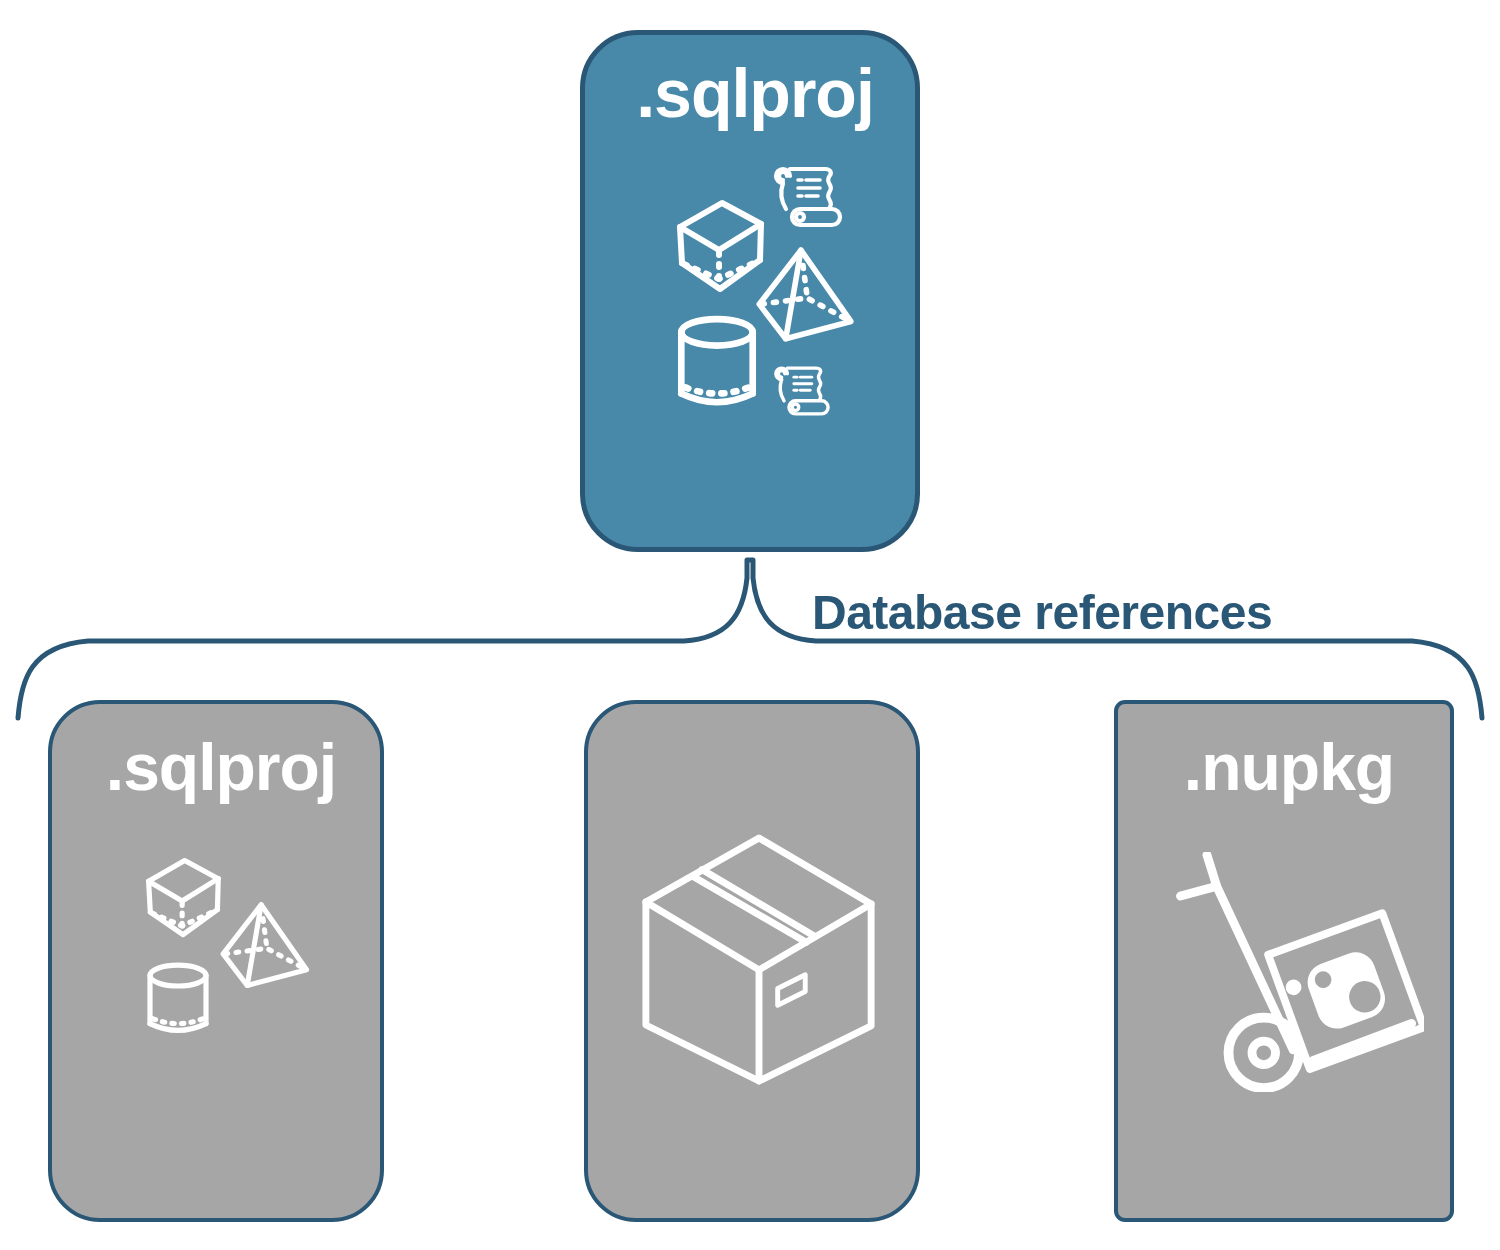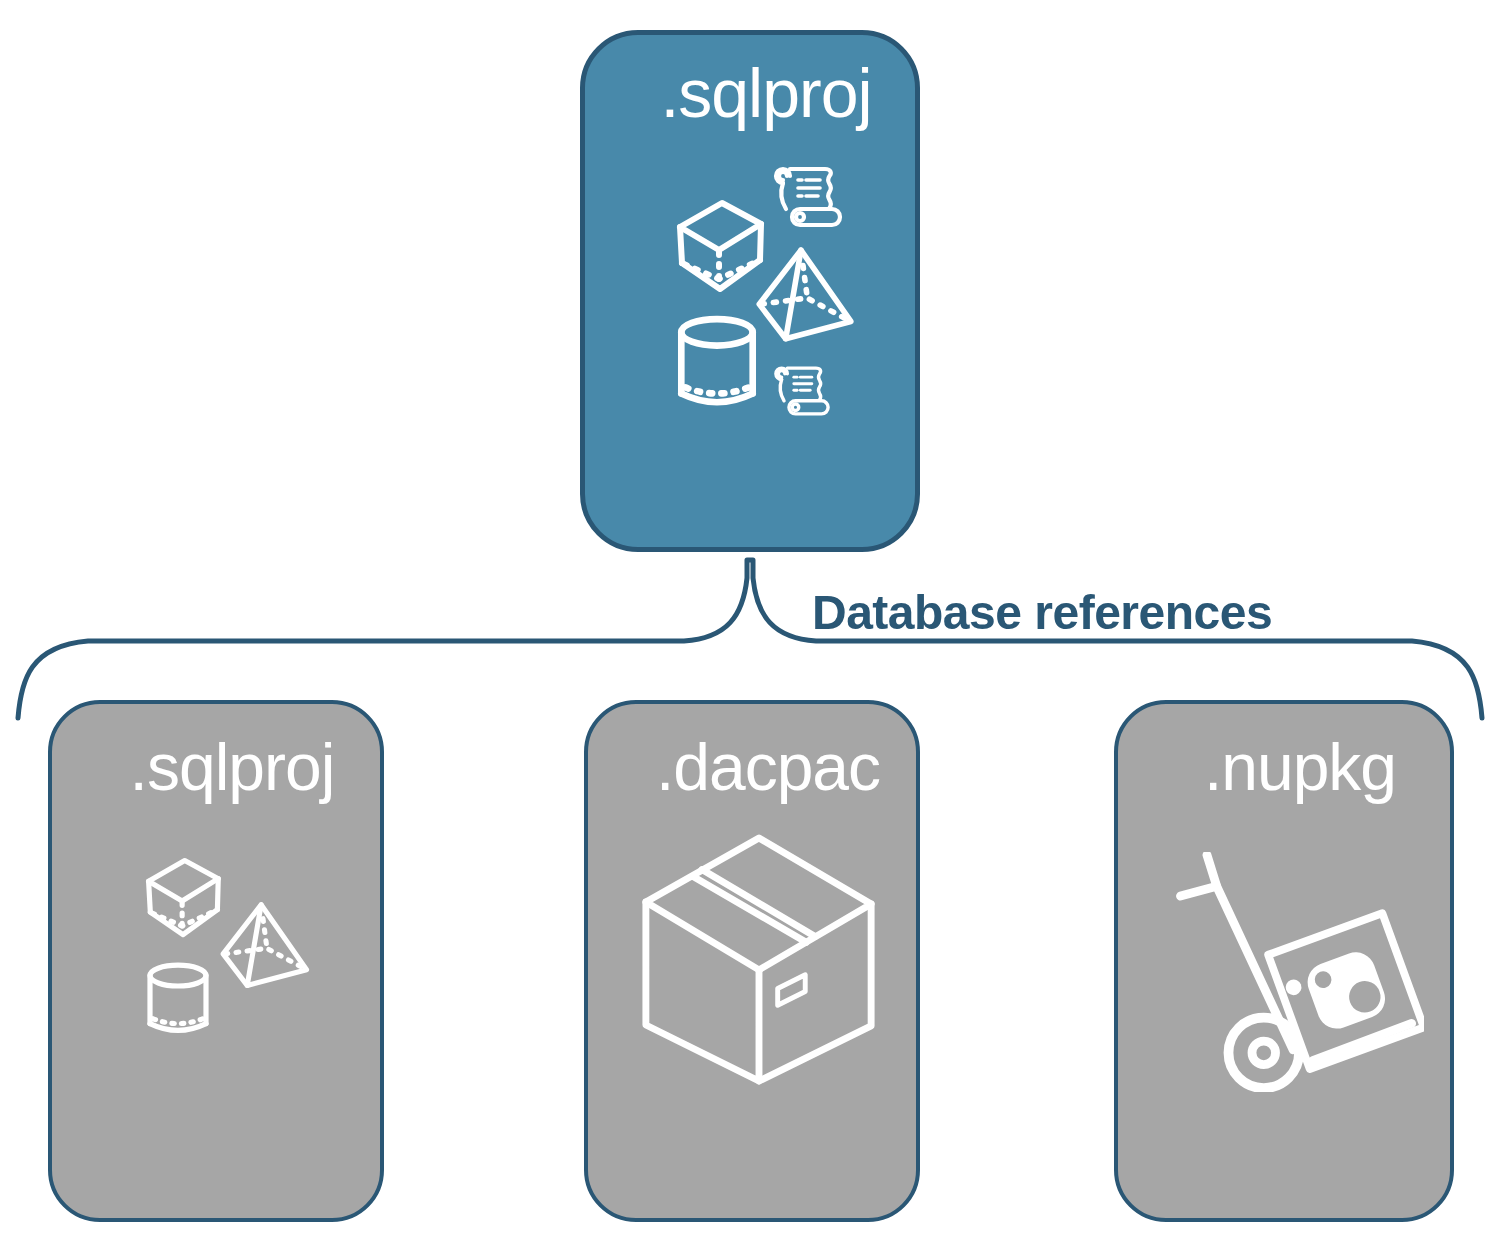--- a/index.html
+++ b/index.html
@@ -8,22 +8,22 @@
     font-family:"Liberation Sans",sans-serif;overflow:hidden;
   }
   .node{position:absolute;box-sizing:border-box;}
   .node--root{
     background:#4889aa;border:5px solid #2a5775;border-radius:58px;
   }
   .node--child{
     background:#a6a6a6;border:4px solid #2a5775;border-radius:52px;
   }
   .node__label{
-    position:absolute;left:16px;width:100%;text-align:center;
-    color:#ffffff;font-weight:normal;line-height:1;letter-spacing:-1px;
+    position:absolute;left:5px;width:100%;text-align:center;
+    color:#ffffff;font-weight:bold;line-height:1;letter-spacing:-1px;
     white-space:nowrap;
   }
   .node__label--root{top:24px;font-size:68px;}
   .node__label--child{top:30px;font-size:66px;}
   .icon{position:absolute;display:block;}
   .brace{position:absolute;left:0;top:540px;}
   .connector-label{
     position:absolute;left:812px;top:578px;
     color:#2a5775;font-weight:bold;font-size:48px;line-height:1;
     letter-spacing:-0.5px;white-space:nowrap;margin-top:11px;
@@ -132,26 +132,25 @@
       </svg>
     <svg class="icon" style="left:160px;top:196px" width="102" height="93" viewBox="0 0 110 100">
         <use href="#def-pyramid"></use>
       </svg>
     <svg class="icon" style="left:90px;top:258px" width="72" height="80" viewBox="0 0 90 100">
         <use href="#def-cylinder"></use>
       </svg>
   </div>
 
   <div class="node node--child" style="left:584px;top:700px;width:336px;height:522px;">
-    <div class="node__label node__label--child">.dacpac</div>
     <svg class="icon" style="left:51px;top:128px" width="240" height="262" viewBox="0 0 244 262">
         <use href="#def-package"></use>
       </svg>
   </div>
 
-  <div class="node node--child" style="left:1114px;top:700px;width:340px;height:522px;">
+  <div class="node node--child" style="left:1114px;top:700px;width:340px;height:522px;border-radius:11px;">
     <div class="node__label node__label--child">.nupkg</div>
     <svg class="icon" style="left:58px;top:148px" width="248" height="240" viewBox="0 0 250 245">
         <use href="#def-dolly"></use>
       </svg>
   </div>
 
 </div>
 
 </body></html>

